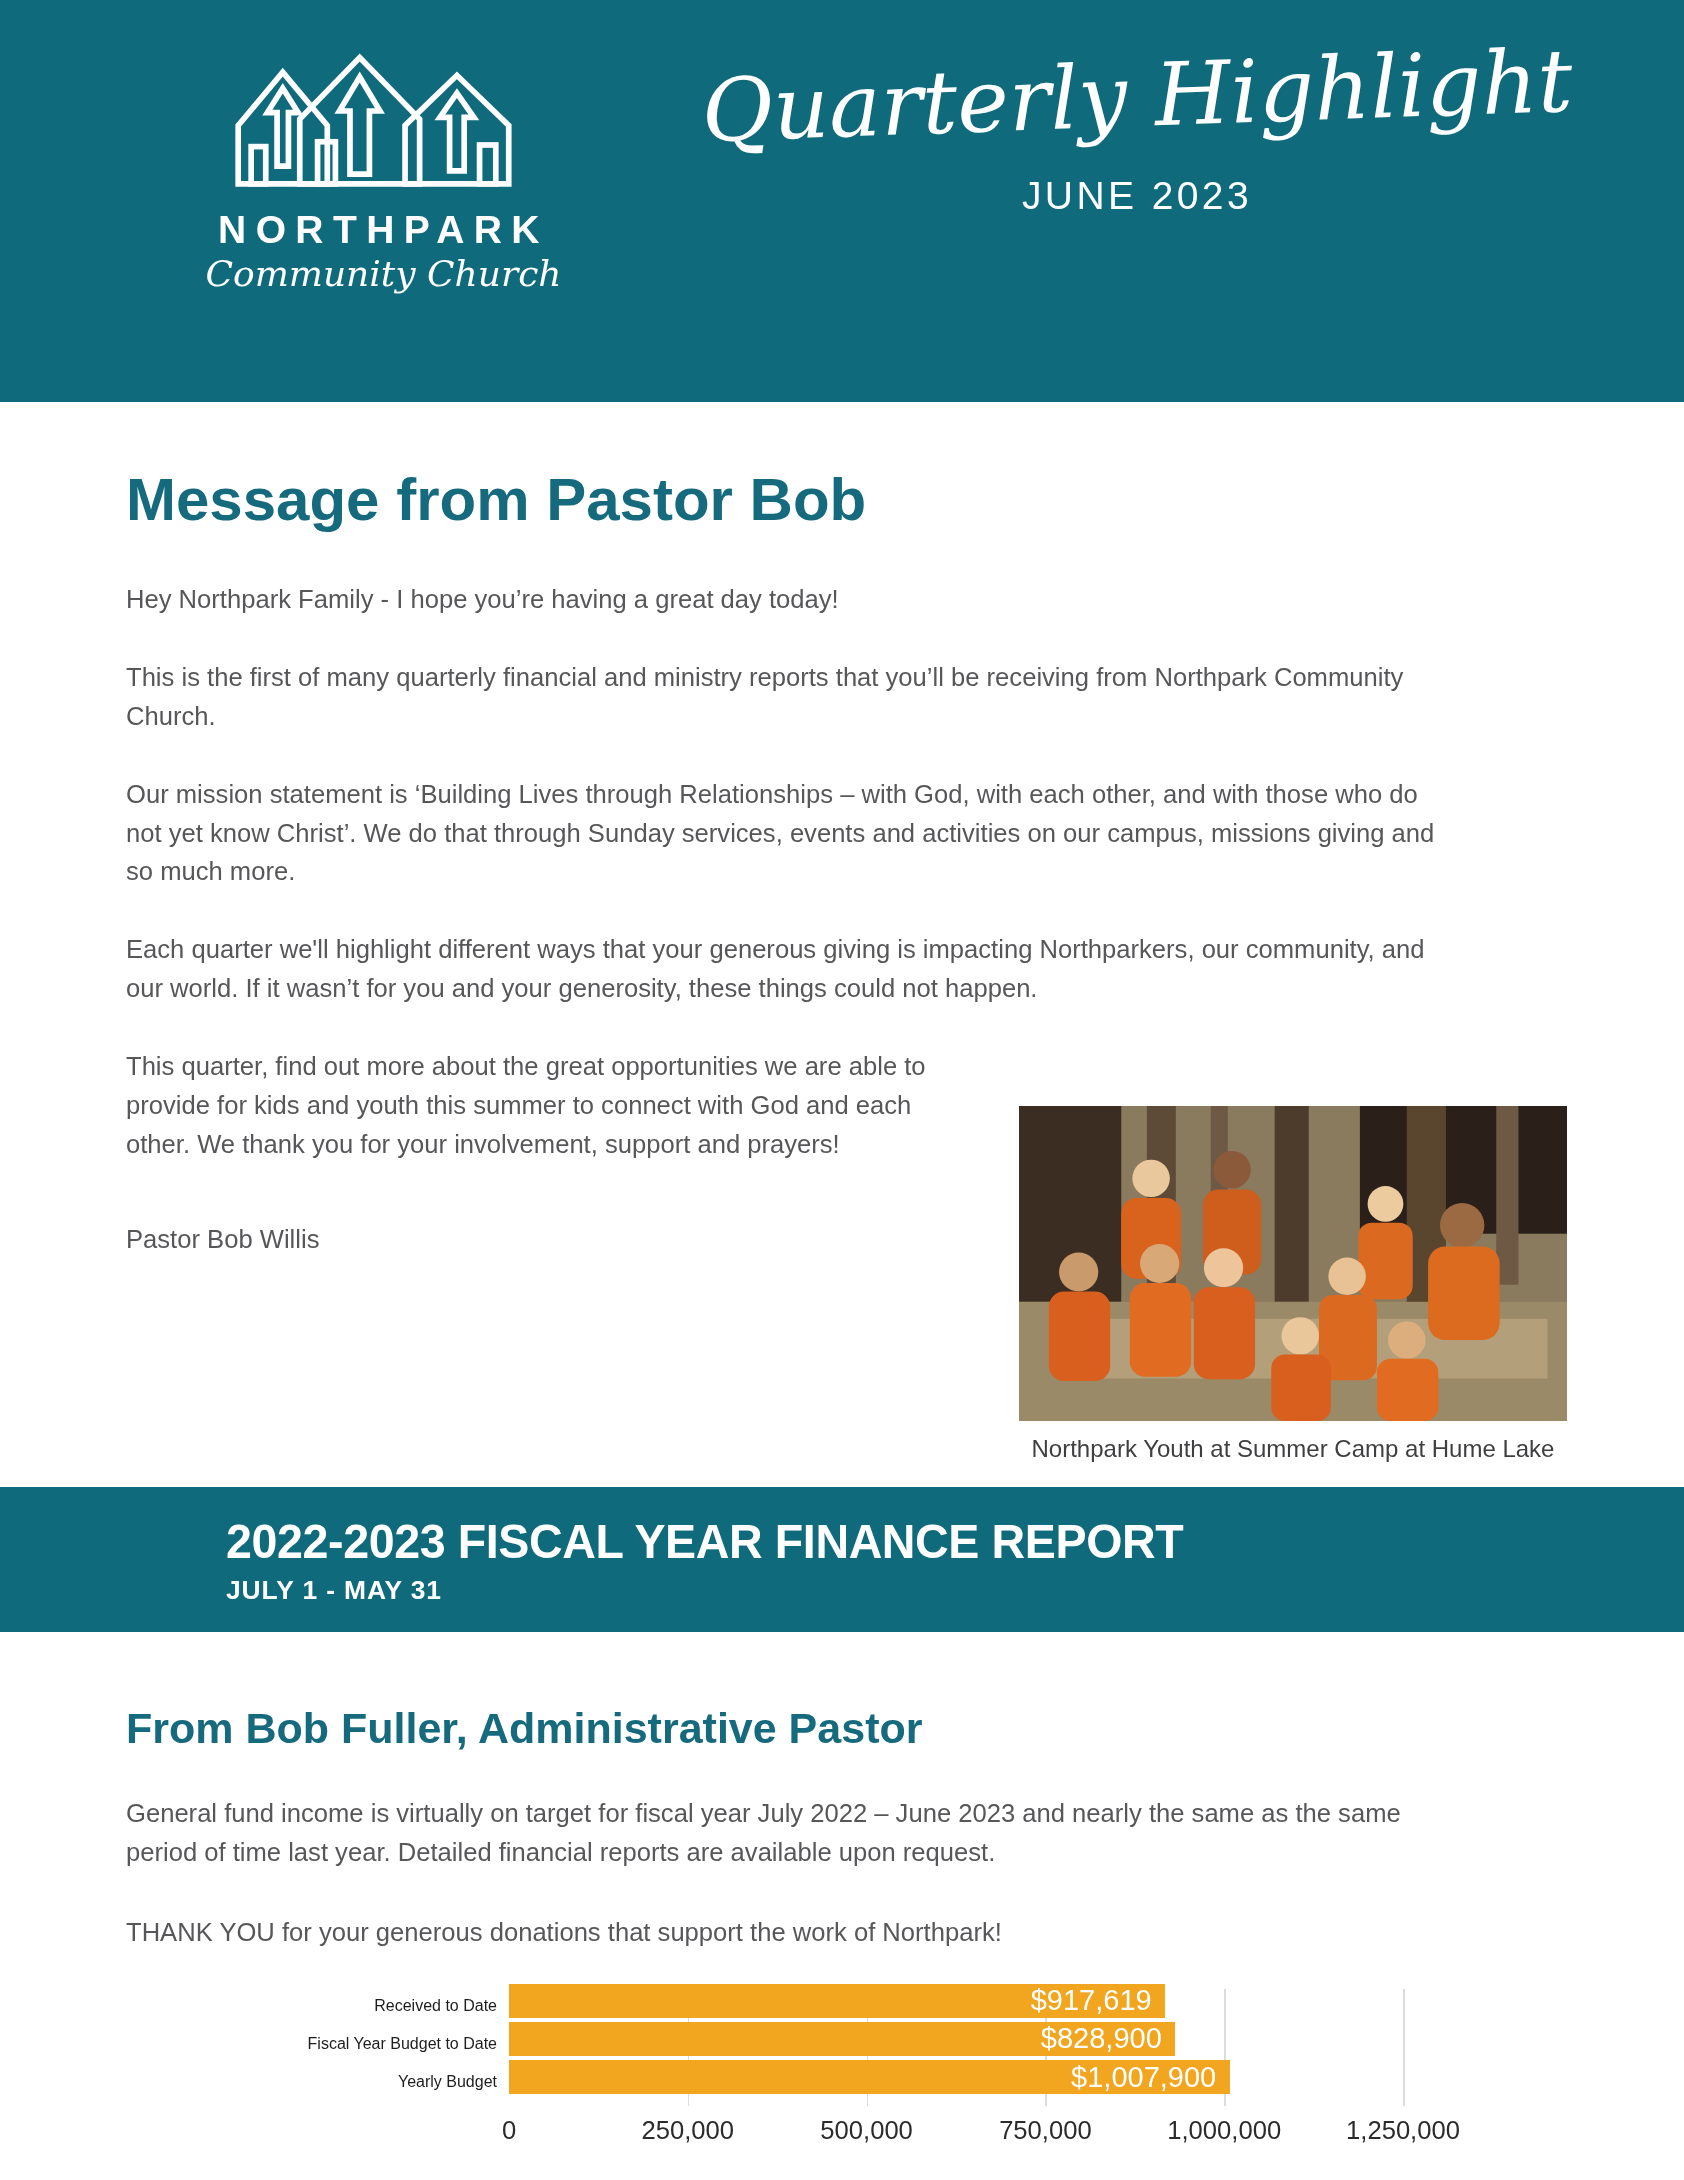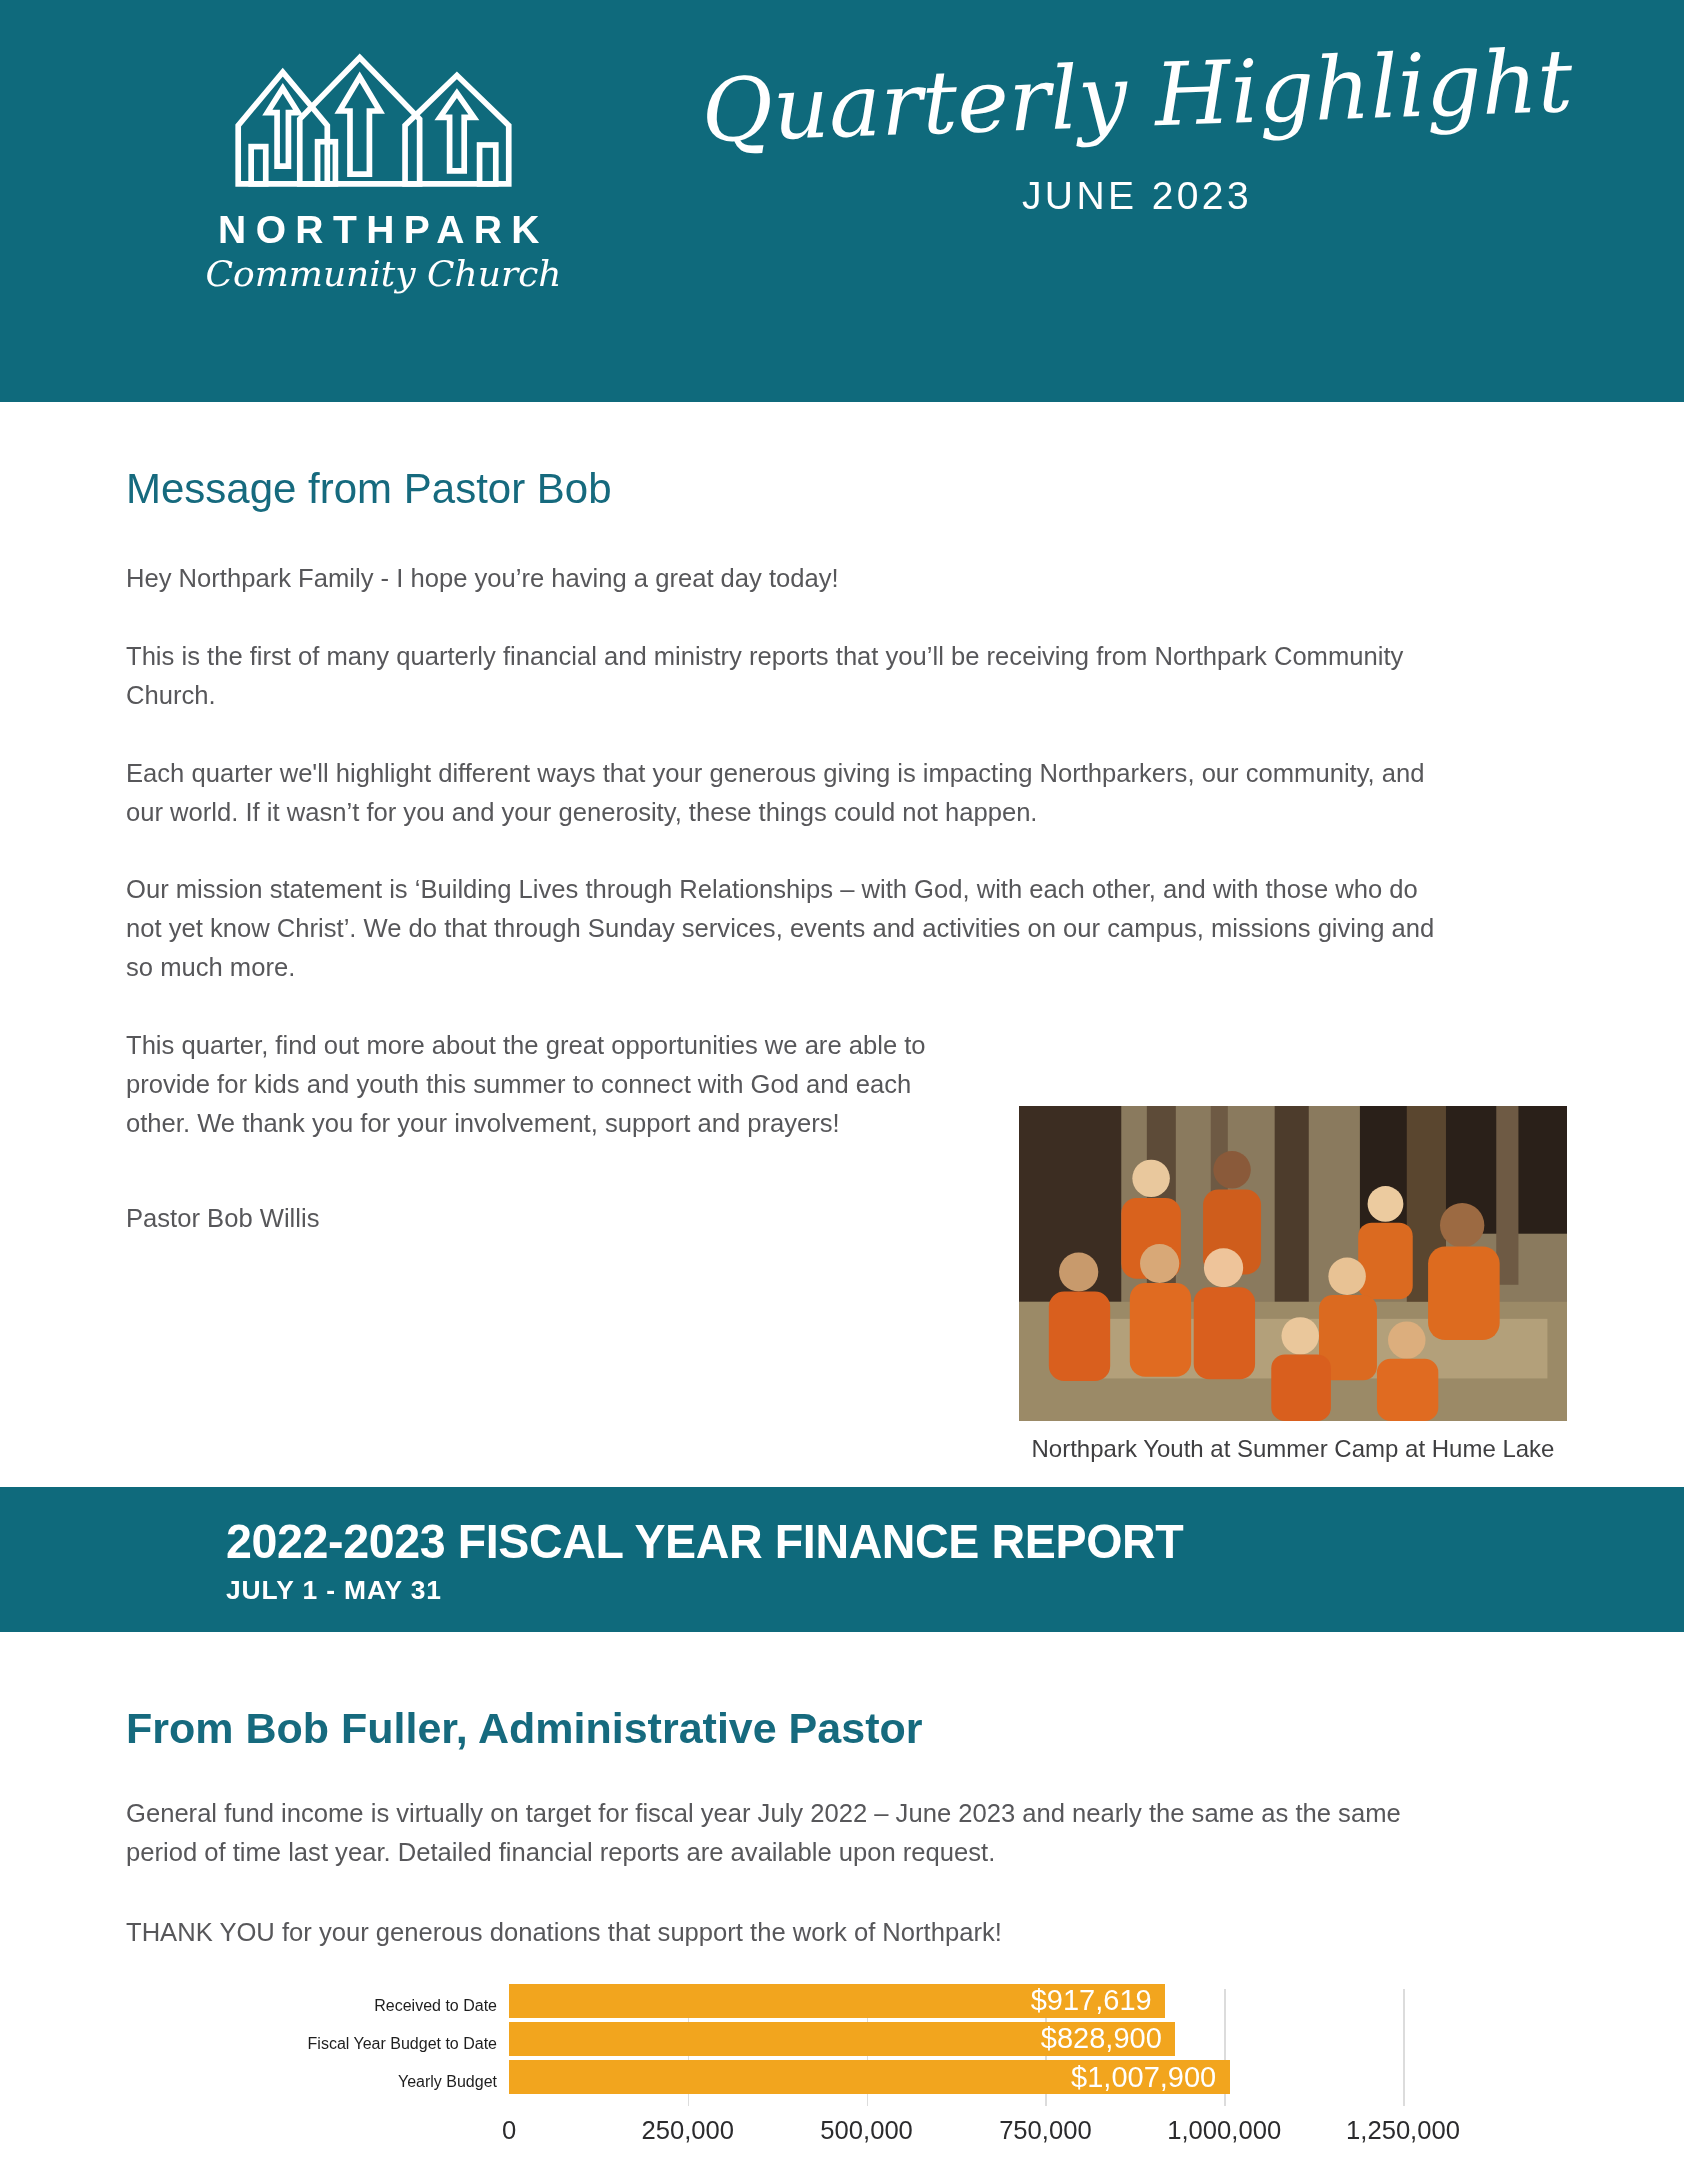--- a/index.html
+++ b/index.html
@@ -19,21 +19,21 @@
   .logo-houses{display:block;margin:0 auto;}
   .logo-name{margin-top:8.5px;font-size:39px;font-weight:bold;letter-spacing:9.4px;color:#fff;}
   .logo-sub{margin-top:1.7px;font-family:"DejaVu Serif",serif;font-style:italic;font-size:36px;color:#fff;}
   .issue-block{position:absolute;left:647px;top:49px;width:980px;text-align:center;}
   .issue-title{font-family:"DejaVu Serif",serif;font-style:italic;font-size:87px;line-height:1.1;
                transform:rotate(-2deg);color:#fff;white-space:nowrap;}
   .issue-date{margin-top:29px;font-size:39px;font-weight:400;letter-spacing:3.4px;color:#fff;}
 
   
   .message{position:relative;height:1085px;padding:0 126px;}
-  .h1{padding-top:63px;font-size:42px;font-weight:normal;color:var(--heading);letter-spacing:0;}
+  .h1{padding-top:63px;font-size:60px;font-weight:bold;color:var(--heading);letter-spacing:0;}
   .para{margin-top:39px;font-size:25.6px;line-height:1.52;color:var(--body);max-width:1316px;}
   .para.first{margin-top:46px;}
   .para.narrow{max-width:856px;}
   .signature{margin-top:61px;font-size:25.6px;color:var(--body);}
   .figure{position:absolute;left:1019px;top:704px;width:548px;}
   .photo{display:block;width:548px;height:315px;}
   .caption{margin-top:13.6px;text-align:center;font-size:24px;color:#3F3F41;}
 
   
   .banner{height:145px;background:var(--teal);color:#fff;padding:25.6px 0 0 226px;}
@@ -88,22 +88,22 @@
     <div class="issue-block">
       <div class="issue-title">Quarterly Highlight</div>
       <div class="issue-date">JUNE 2023</div>
     </div>
   </div>
 
   <div class="message">
     <div class="h1">Message from Pastor Bob</div>
     <p class="para first">Hey Northpark Family - I hope you’re having a great day today!</p>
     <p class="para">This is the first of many quarterly financial and ministry reports that you’ll be receiving from Northpark Community Church.</p>
+    <p class="para">Our mission statement is ‘Building Lives through Relationships – with God, with each other, and with those who do not yet know Christ’. We do that through Sunday services, events and activities on our campus, missions giving and so much more.</p>
     <p class="para">Each quarter we'll highlight different ways that your generous giving is impacting Northparkers, our community, and our world. If it wasn’t for you and your generosity, these things could not happen.</p>
-    <p class="para">Our mission statement is ‘Building Lives through Relationships – with God, with each other, and with those who do not yet know Christ’. We do that through Sunday services, events and activities on our campus, missions giving and so much more.</p>
     <p class="para narrow">This quarter, find out more about the great opportunities we are able to provide for kids and youth this summer to connect with God and each other. We thank you for your involvement, support and prayers!</p>
     <p class="signature">Pastor Bob Willis</p>
 
     <div class="figure">
       <svg class="photo" viewBox="0 0 643 370" preserveAspectRatio="none">
         <rect width="643" height="370" fill="#8a7a5e"></rect>
         <rect x="0" y="0" width="120" height="230" fill="#3c2d22"></rect>
         <rect x="400" y="0" width="243" height="150" fill="#2a2019"></rect>
         <rect x="150" y="0" width="34" height="240" fill="#5d4b38"></rect>
         <rect x="225" y="0" width="20" height="200" fill="#6e5a44"></rect>

